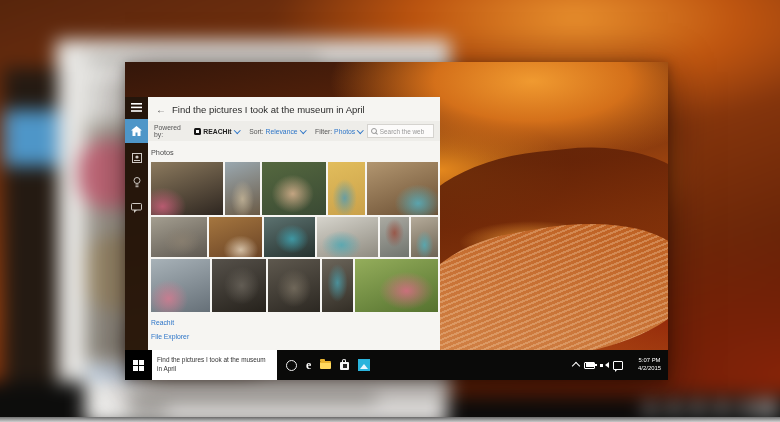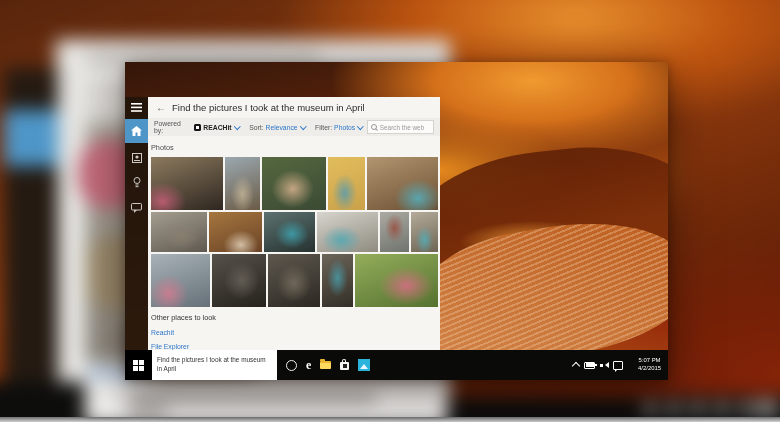--- a/index.html
+++ b/index.html
@@ -255,21 +255,20 @@
                 <div class="photo" style="width: 27px; background: radial-gradient(55% 60% at 50% 70%, rgba(79, 176, 189, 0.8) 0%, rgba(0, 0, 0, 0) 60%), linear-gradient(160deg, rgb(181, 171, 154), rgb(109, 100, 83));"></div>
               </div>
               <div class="photo-row" style="height: 53px;">
                 <div class="photo" style="width: 59px; background: radial-gradient(55% 60% at 30% 75%, rgba(216, 122, 144, 0.8) 0%, rgba(0, 0, 0, 0) 60%), linear-gradient(160deg, rgb(168, 178, 184), rgb(102, 112, 120));"></div>
                 <div class="photo" style="width: 54px; background: radial-gradient(55% 60% at 55% 50%, rgba(107, 101, 92, 0.8) 0%, rgba(0, 0, 0, 0) 60%), linear-gradient(160deg, rgb(86, 81, 74), rgb(38, 34, 28));"></div>
                 <div class="photo" style="width: 52px; background: radial-gradient(55% 60% at 50% 55%, rgba(122, 113, 98, 0.8) 0%, rgba(0, 0, 0, 0) 60%), linear-gradient(160deg, rgb(94, 88, 78), rgb(44, 40, 34));"></div>
                 <div class="photo" style="width: 31px; background: radial-gradient(55% 60% at 50% 45%, rgba(73, 160, 174, 0.8) 0%, rgba(0, 0, 0, 0) 60%), linear-gradient(160deg, rgb(107, 101, 90), rgb(51, 46, 38));"></div>
                 <div class="photo" style="width: 83px; background: radial-gradient(55% 60% at 62% 60%, rgba(224, 106, 138, 0.8) 0%, rgba(0, 0, 0, 0) 60%), linear-gradient(160deg, rgb(148, 173, 91), rgb(85, 114, 47));"></div>
               </div>
             </div>
-          <div class="other-title">Other places to look</div>
           <a class="link">Reachit</a>
           <a class="link">File Explorer</a>
         </div>
       </div>
     </div>
 
     <div class="tbar">
       <div class="start">
         <div class="winlogo">
             <span></span>

